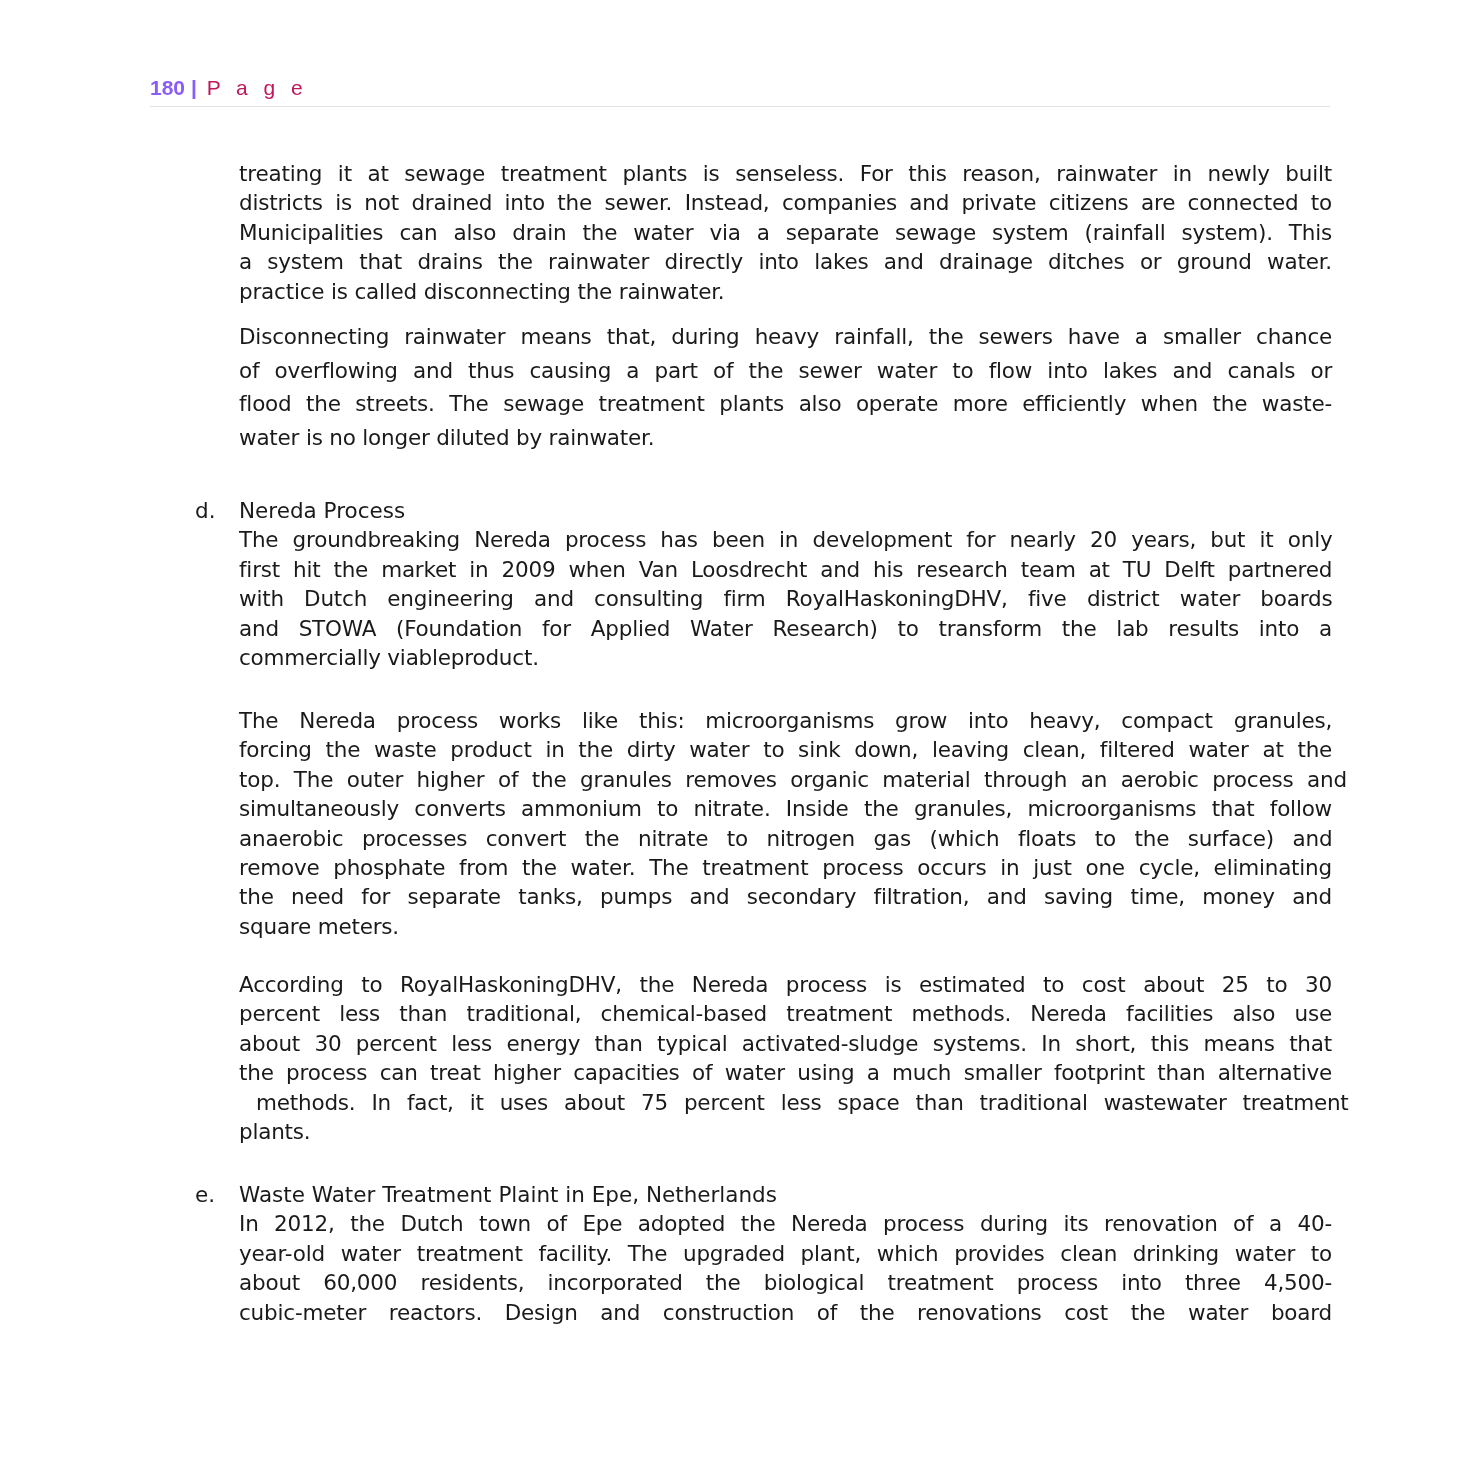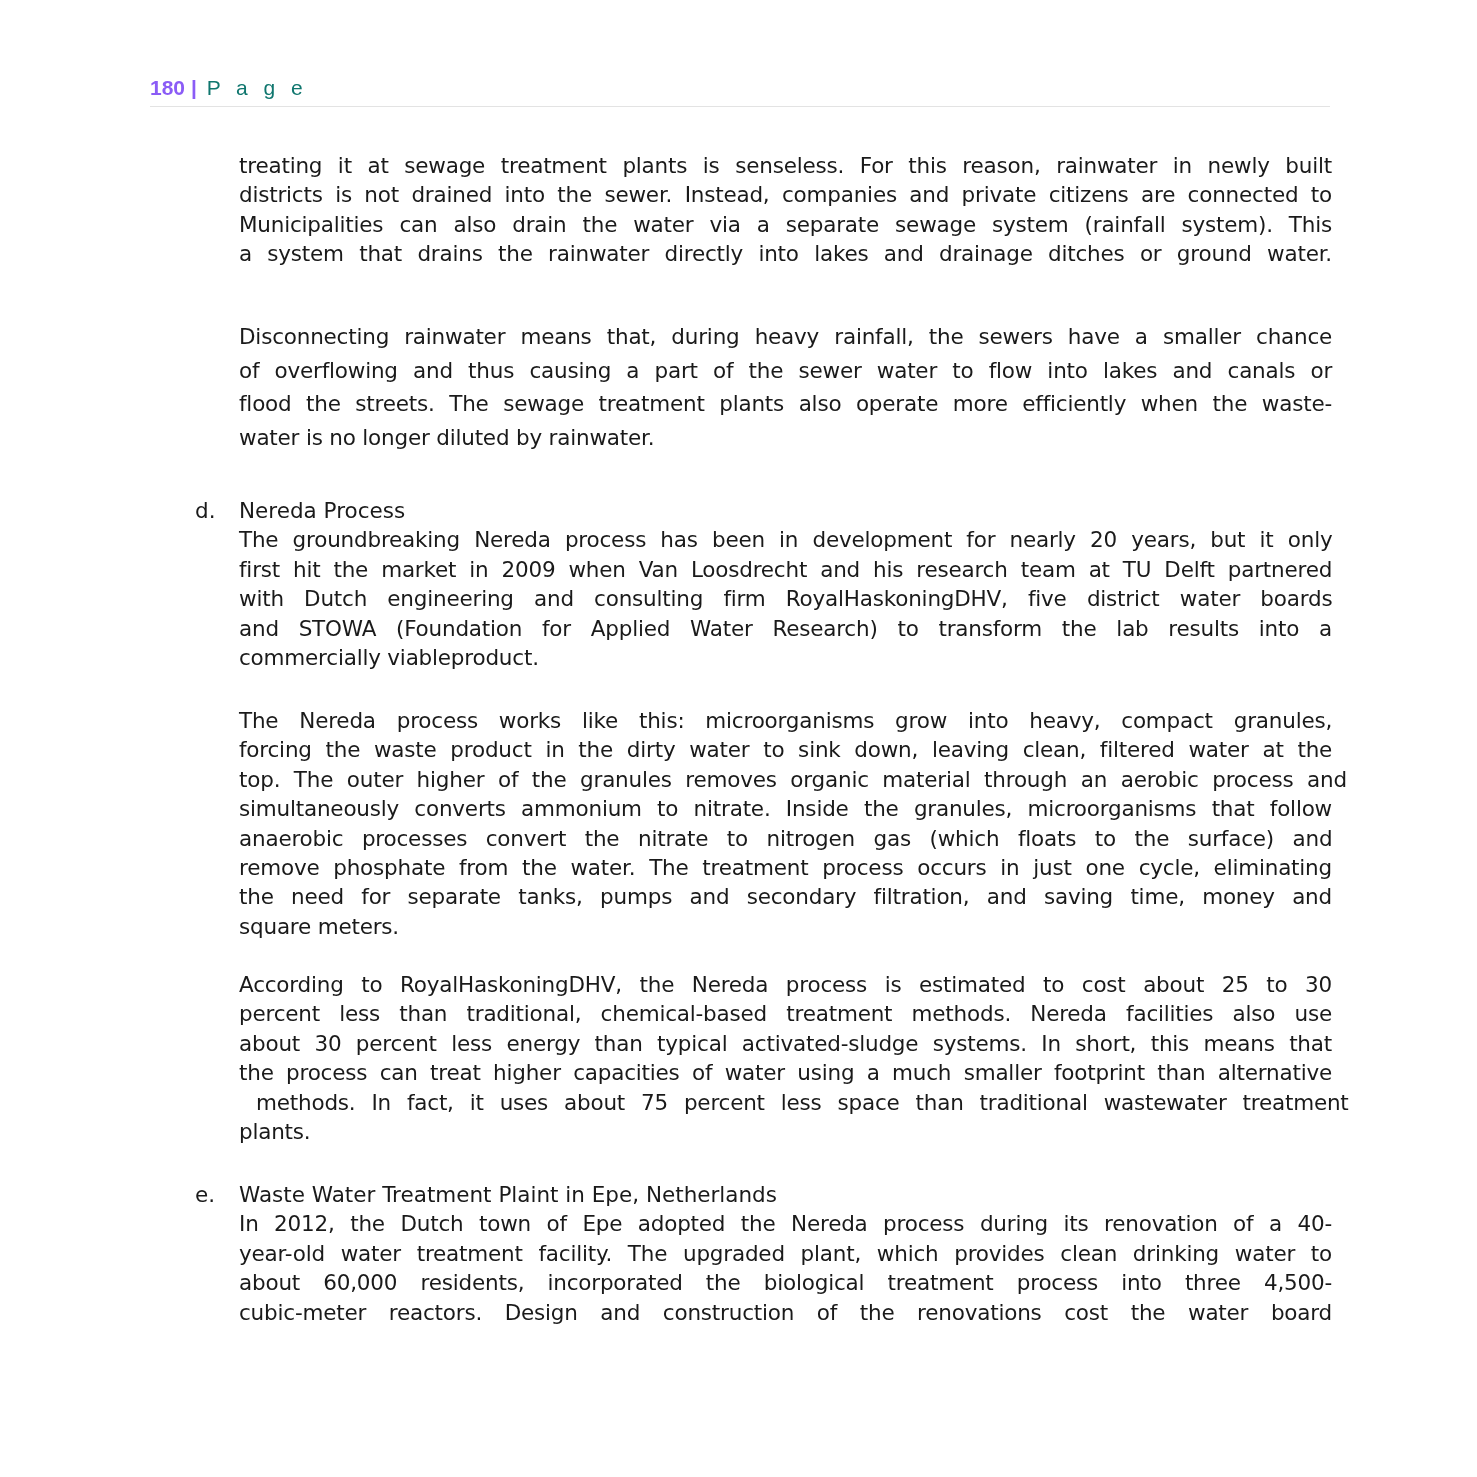--- a/index.html
+++ b/index.html
@@ -1,40 +1,41 @@
 <!DOCTYPE html>
 <html><head>
 <meta charset="utf-8">
 <style>
   html, body { margin: 0; padding: 0; background: #ffffff; }
   body { width: 1477px; height: 1477px; position: relative; overflow: hidden; font-family: "DejaVu Sans", sans-serif; color: #1a1a1a; }
   .header { position: absolute; left: 150px; top: 76px; width: 1180px; height: 30px; border-bottom: 1.5px solid #e3e3e3; font-family: "Liberation Sans", sans-serif; font-size: 21px; }
   .header .num { font-weight: bold; color: #8b5cf6; }
-  .header .page { color: #0f766e; letter-spacing: 5px; margin-left: 4px; }
+  .header .page { color: #be185d; letter-spacing: 5px; margin-left: 4px; }
   .block { position: absolute; left: 239px; width: 1093px; }
   .line { display: block; white-space: nowrap; font-size: 21.5px; text-align: justify; text-align-last: justify; height: 29.4px; line-height: 29.4px; letter-spacing: -0.2px; }
   .line.last { text-align-last: left; }
   .p2 .line { height: 33.6px; line-height: 33.6px; }
   .label { position: absolute; left: 195px; font-size: 21.5px; line-height: 29.4px; }
   .heading { font-size: 21.5px; line-height: 29.4px; }
 </style>
 </head>
 <body>
 
 <div class="header">
   <span class="num">180</span>
   <span class="num">|</span>
   <span class="page">P a g e</span>
 </div>
 
-<div class="block" style="top:151px">
+<div class="block" style="top:159px">
   <span class="line" style="display: block; word-spacing: 8.92857px;">treating it at sewage treatment plants is senseless. For this reason, rainwater in newly built</span>
   <span class="line" style="display: block; word-spacing: 5.78571px;">districts is not drained into the sewer. Instead, companies and private citizens are connected to</span>
   <span class="line" style="display: block; word-spacing: 9.38462px;">Municipalities can also drain the water via a separate sewage system (rainfall system). This</span>
   <span class="line" style="display: block; word-spacing: 8.71429px;">a system that drains the rainwater directly into lakes and drainage ditches or ground water.</span>
+  <span class="line last">practice is called disconnecting the rainwater.</span>
 </div>
 
 <div class="block p2" style="top:320px">
   <span class="line" style="display: block; word-spacing: 8.5px;">Disconnecting rainwater means that, during heavy rainfall, the sewers have a smaller chance</span>
   <span class="line" style="display: block; word-spacing: 8.58824px;">of overflowing and thus causing a part of the sewer water to flow into lakes and canals or</span>
   <span class="line" style="display: block; word-spacing: 7.92308px;">flood the streets. The sewage treatment plants also operate more efficiently when the waste-</span>
   <span class="line last">water is no longer diluted by rainwater.</span>
 </div>
 
 <span class="label" style="top:496px">d.</span>

